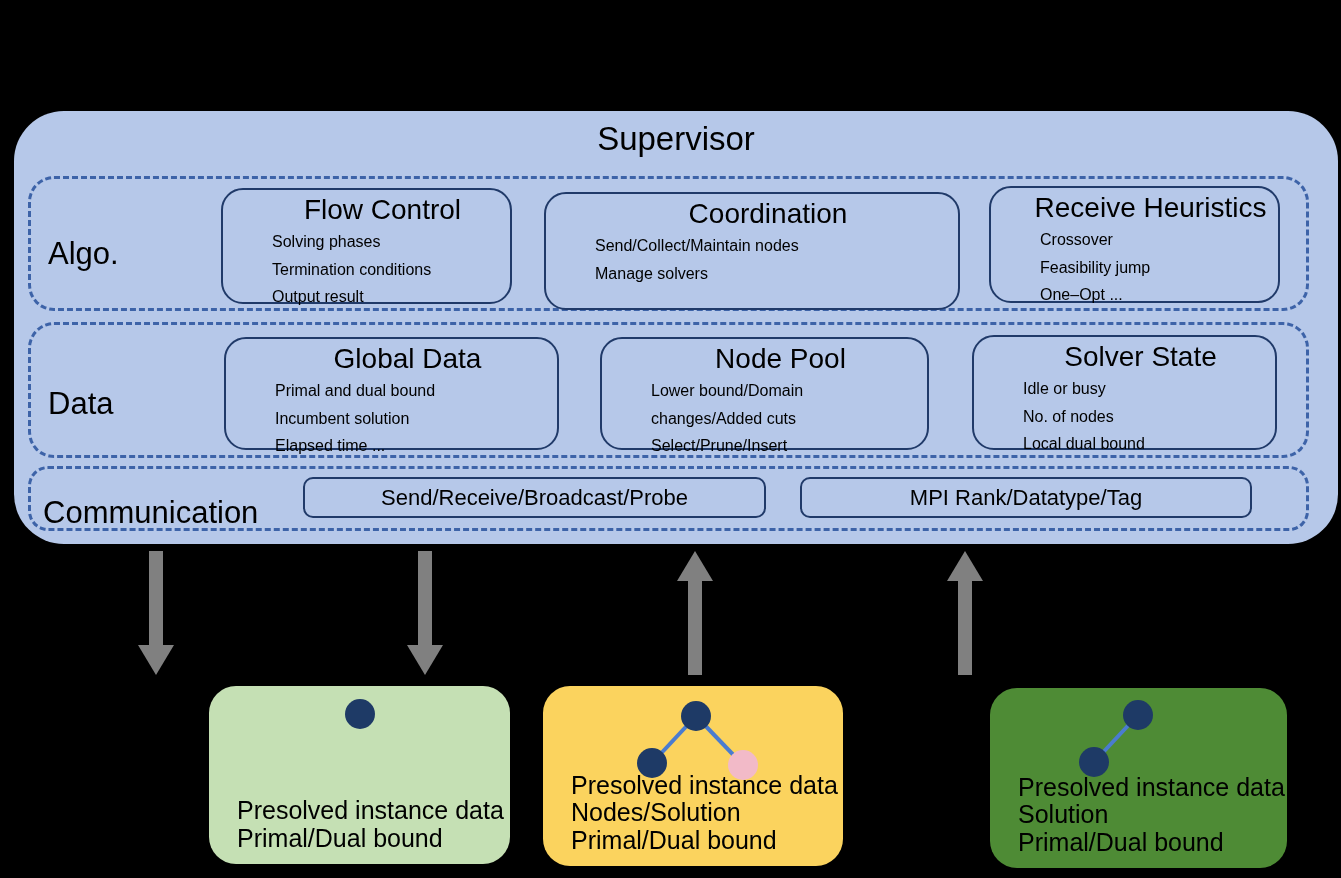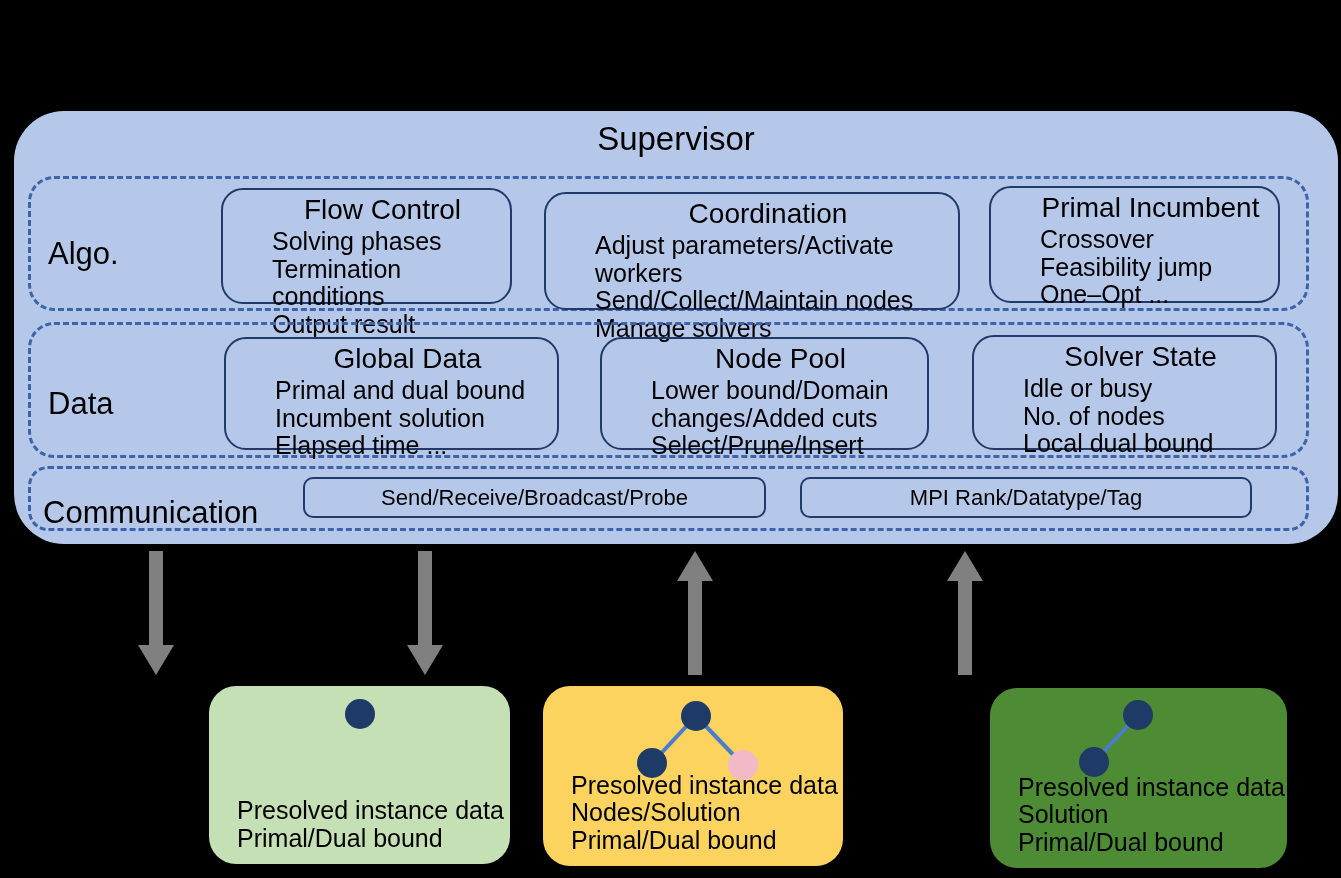--- a/index.html
+++ b/index.html
@@ -18,21 +18,21 @@
   .drow{
     position:absolute;border:3px dashed var(--dashed-border,#3d63a8);
     border-radius:26px;box-sizing:border-box;
   }
   .row-label{position:absolute;font-size:31px;line-height:36px;white-space:nowrap;margin-top:14px;}
   .ibox{
     position:absolute;border:2.5px solid var(--box-border,#203a69);
     border-radius:22px;box-sizing:border-box;padding-top:3px;padding-left:32px;
   }
   .ibox-title{text-align:center;font-size:28px;line-height:33px;}
-  .ibox-lines{font-size:25px;line-height:27.5px;padding-left:17px;margin-top:2px;}
+  .ibox-lines{font-size:16px;line-height:27.5px;padding-left:17px;margin-top:2px;}
   .cbox{
     position:absolute;border:2.5px solid var(--box-border,#203a69);
     border-radius:10px;box-sizing:border-box;display:flex;align-items:center;justify-content:center;
     font-size:22px;
   }
   .arrow{position:absolute;}
   .worker{position:absolute;border-radius:27px;}
   .worker svg{position:absolute;left:0;top:0;}
   .wtext{position:absolute;left:28px;bottom:12px;font-size:25px;line-height:27.5px;}
   .w1{left:209px;top:686px;width:301px;height:178px;background:var(--worker-green-light,#c5e0b4);}
@@ -56,28 +56,27 @@
     <div class="ibox-lines">
       <div>Solving phases</div>
       <div>Termination conditions</div>
       <div>Output result</div>
     </div>
   </div>
 
   <div class="ibox" style="left:544px;top:192px;width:416px;height:118px">
     <div class="ibox-title">Coordination</div>
     <div class="ibox-lines">
-      <div>Adjust parameters/Activate workers</div>
       <div>Send/Collect/Maintain nodes</div>
       <div>Manage solvers</div>
     </div>
   </div>
 
   <div class="ibox" style="left:989px;top:186px;width:291px;height:117px">
-    <div class="ibox-title">Primal Incumbent</div>
+    <div class="ibox-title">Receive Heuristics</div>
     <div class="ibox-lines">
       <div>Crossover</div>
       <div>Feasibility jump</div>
       <div>One–Opt ...</div>
     </div>
   </div>
 
   <div class="drow" style="left:28px;top:322px;width:1281px;height:136px"></div>
   <div class="row-label" style="left:48px;top:372px">Data</div>
 

